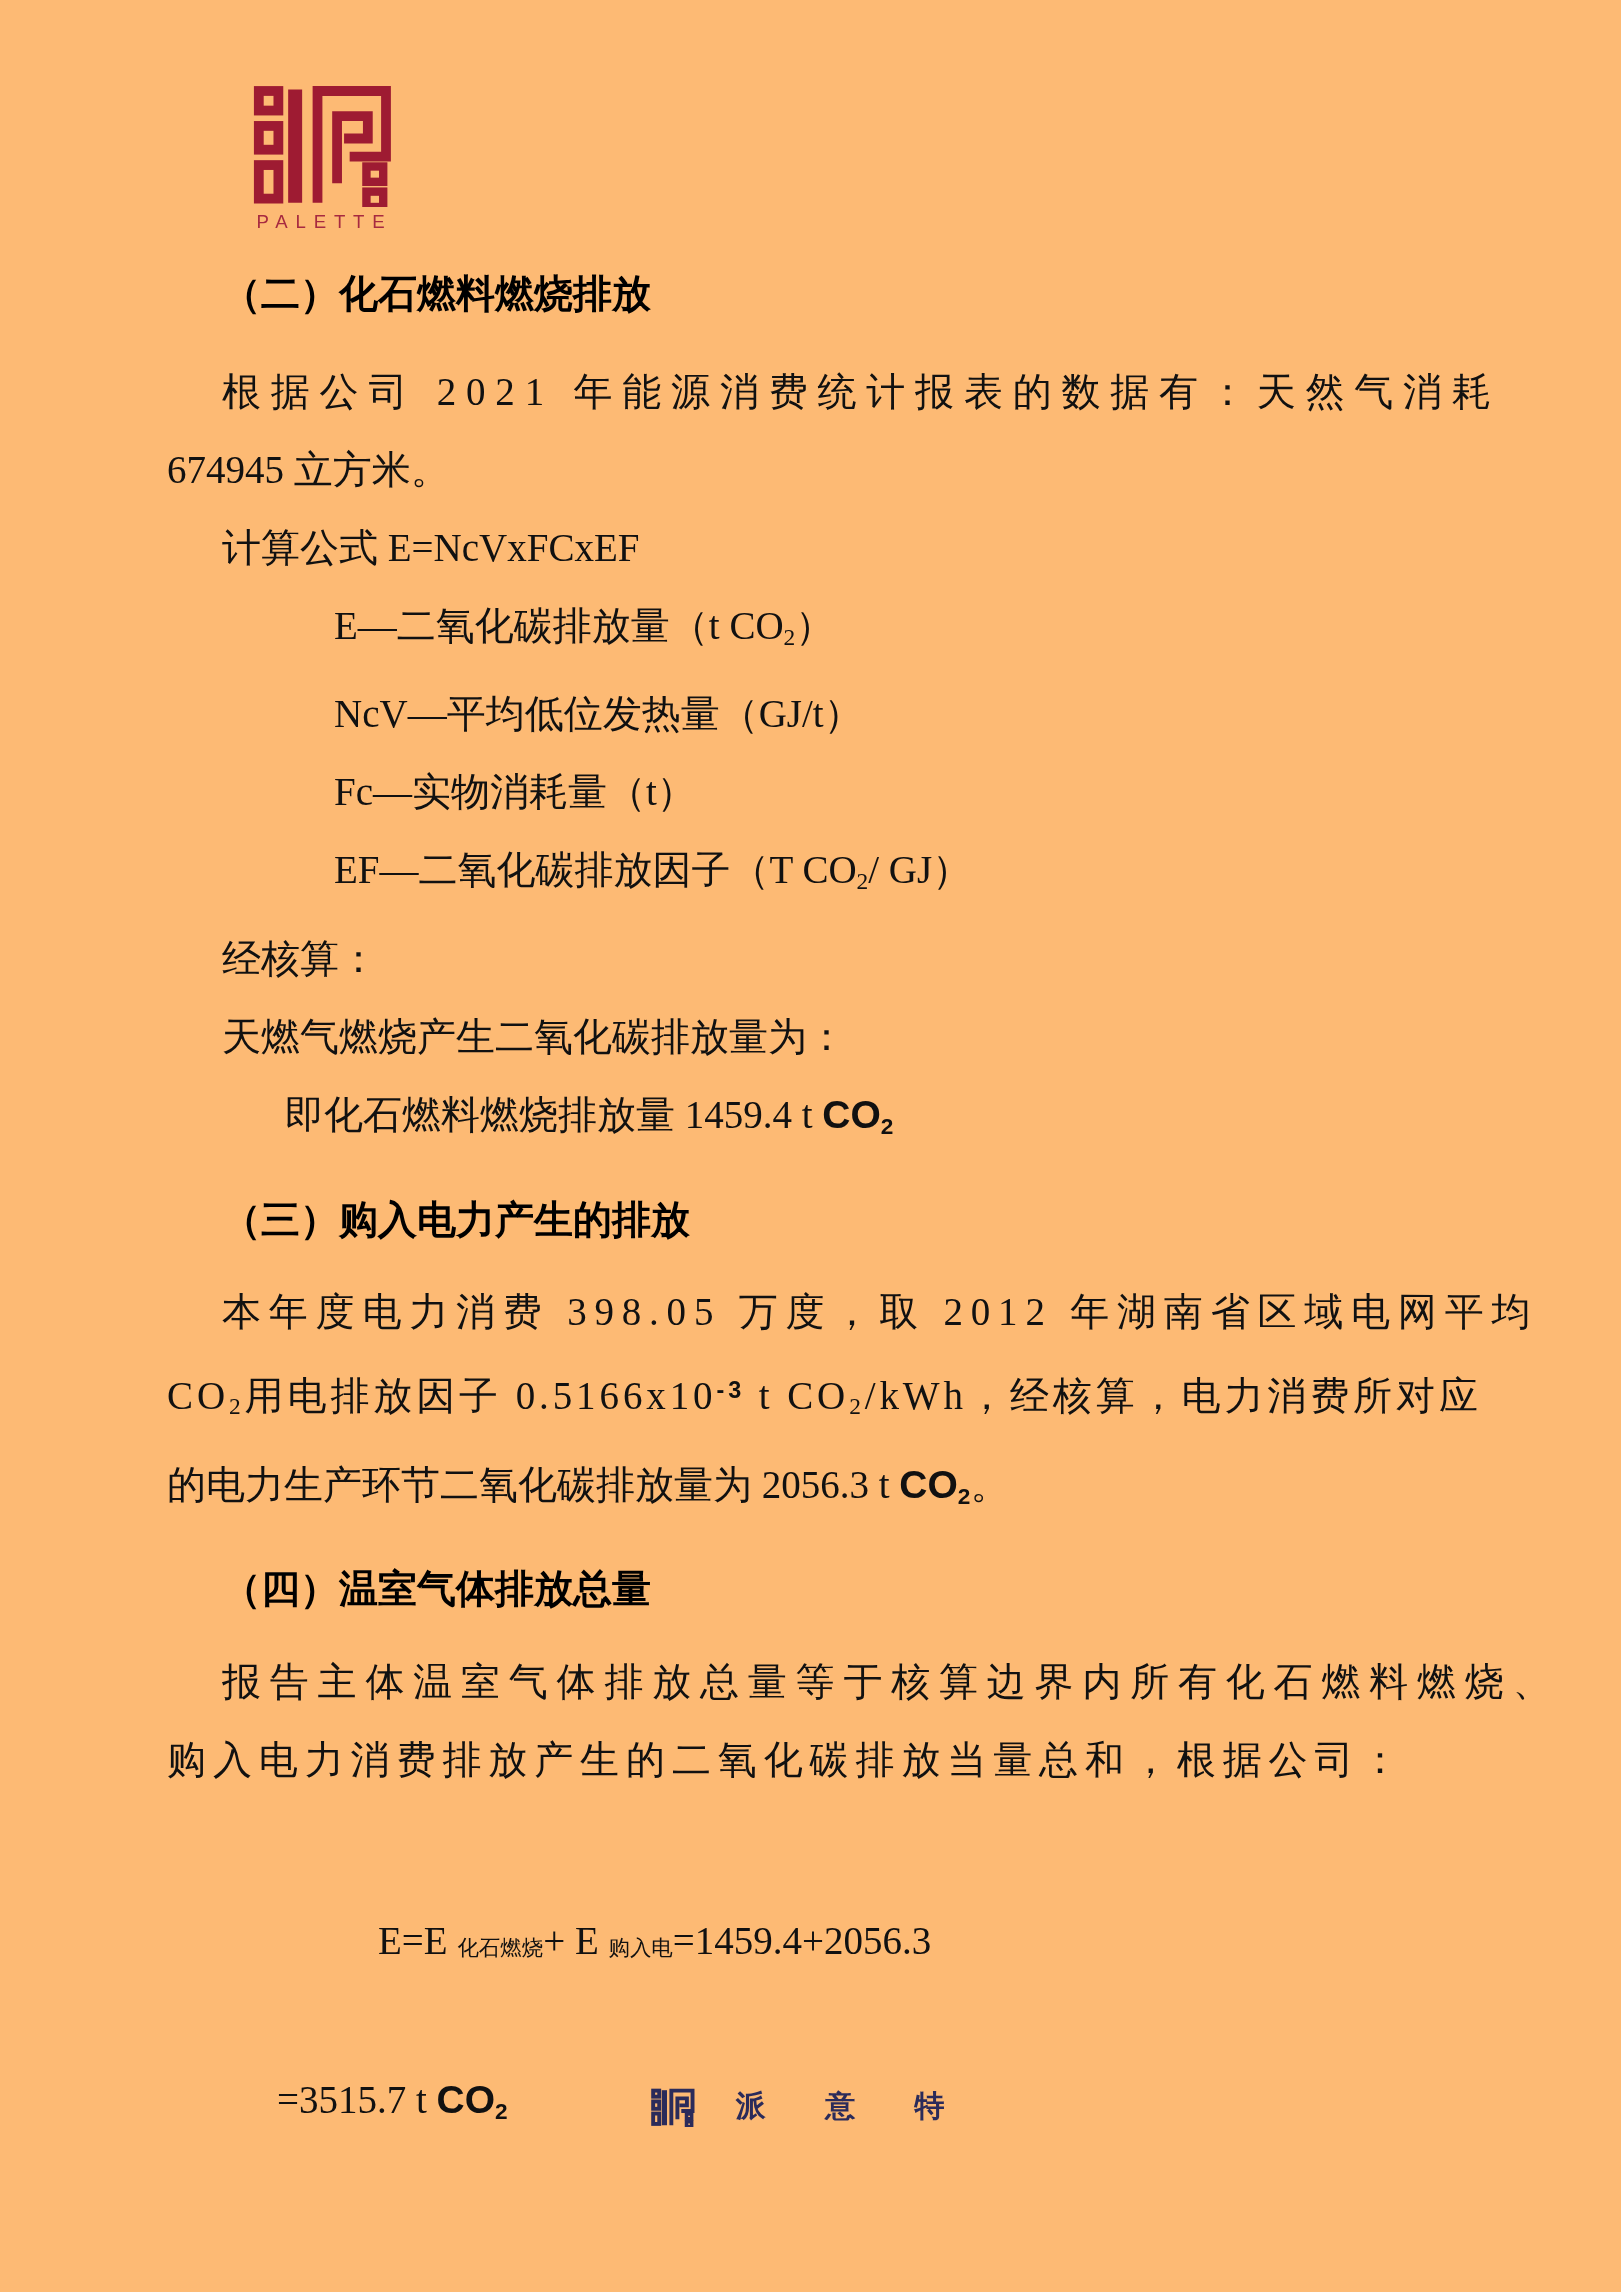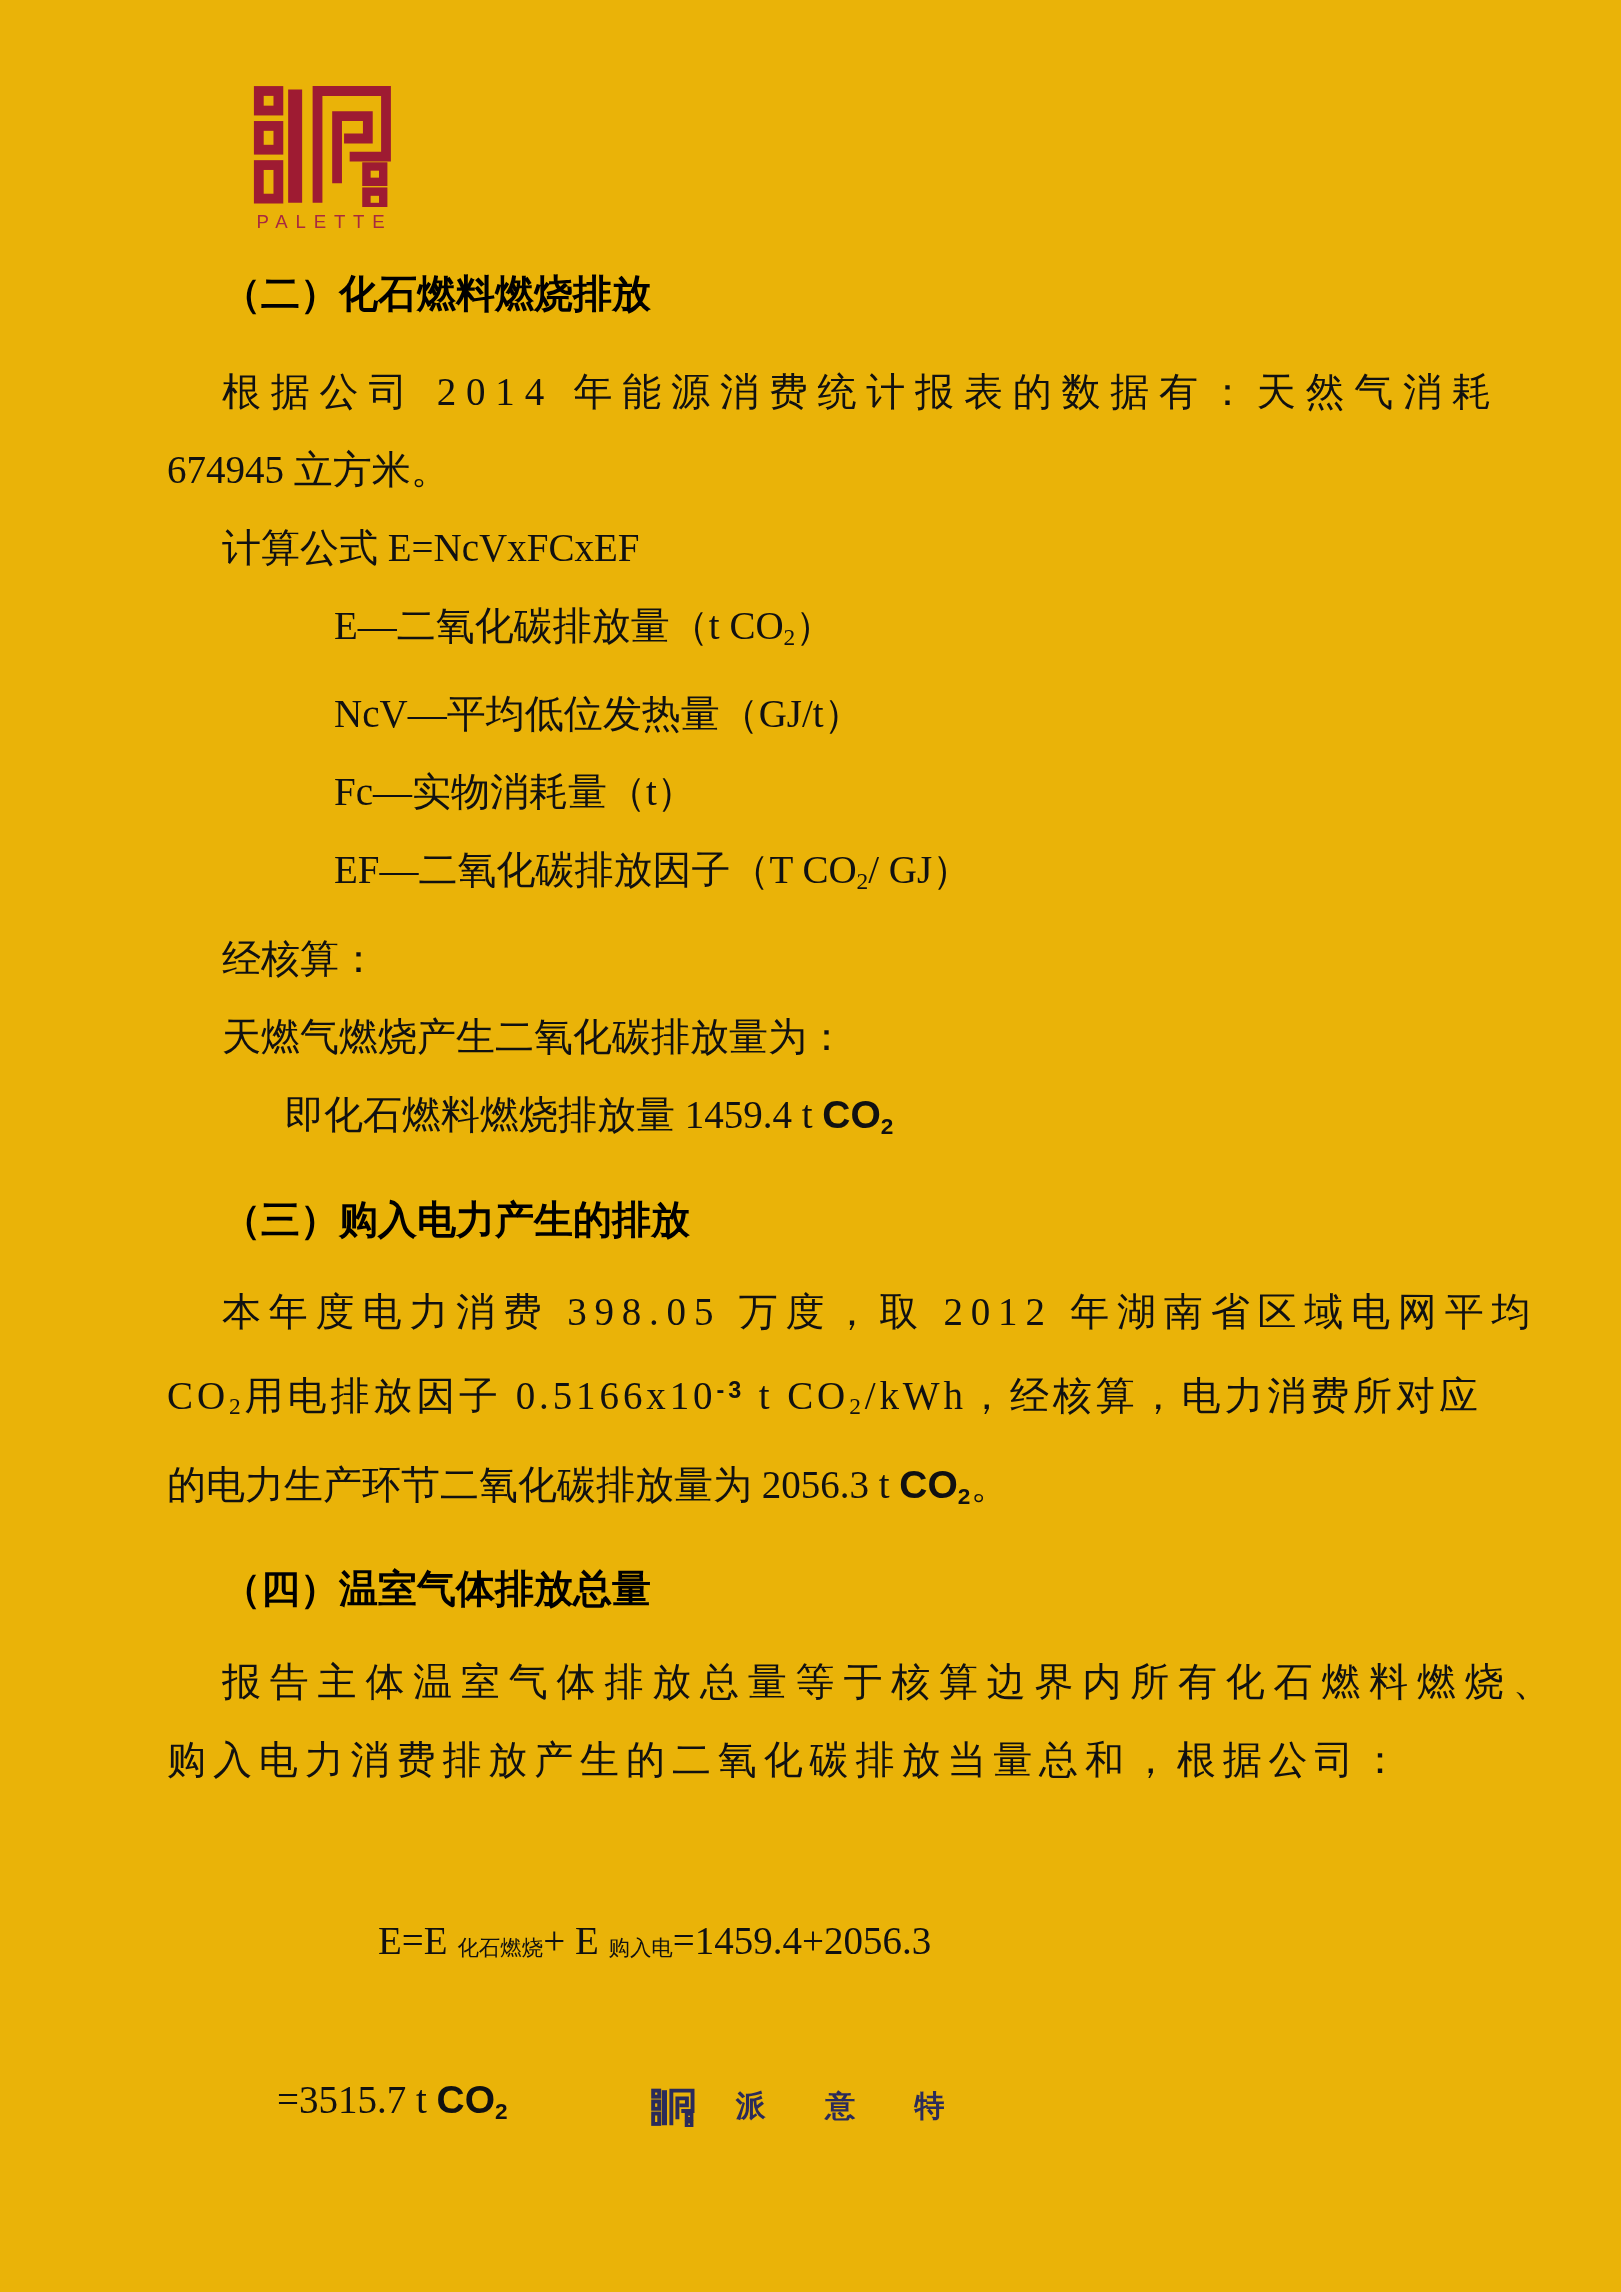--- a/index.html
+++ b/index.html
@@ -4,21 +4,21 @@
 <style>
   html,body { margin:0; padding:0; }
   body {
     width:1621px; height:2293px;
     background:#ffffff;
     font-family:"Liberation Serif","DejaVu Serif",serif;
     color:#111111;
     position:relative;
     overflow:hidden;
   }
-  .page { position:absolute; inset:0; background:#eab308; }
+  .page { position:absolute; inset:0; background:#fdba74; }
 
   
   .brand { position:absolute; left:243px; top:84px; width:163px; text-align:center; color:#9e1b32; }
   .brand svg { display:block; margin:0 auto; }
   .brand .word {
     margin-top:3.9px;
     font-family:"Liberation Sans","DejaVu Sans",sans-serif;
     font-size:18.6px; letter-spacing:7.8px; font-weight:500;
     color:#a72a40; white-space:nowrap;
   }
@@ -82,21 +82,21 @@
         <rect x="82" y="77" width="12" height="11" stroke-width="6"></rect>
       </g>
     </svg>
     <div class="word">PALETTE</div>
   </div>
 
   <div class="content">
 
     <div class="line h ind1">（二）化石燃料燃烧排放</div>
 
-    <div class="line ind1 ls10 mt20">根据公司 2014 年能源消费统计报表的数据有：天然气消耗</div>
+    <div class="line ind1 ls10 mt20">根据公司 2021 年能源消费统计报表的数据有：天然气消耗</div>
     <div class="line">674945 立方米。</div>
 
     <div class="line ind1">计算公式 E=NcVxFCxEF</div>
 
     <div class="line inddef"><span>E—二氧化碳排放量（t CO</span><span class="sub">2</span><span>）</span></div>
     <div class="line inddef">NcV—平均低位发热量（GJ/t）</div>
     <div class="line inddef">Fc—实物消耗量（t）</div>
     <div class="line inddef"><span>EF—二氧化碳排放因子（T CO</span><span class="sub">2</span><span>/ GJ）</span></div>
 
     <div class="line ind1">经核算：</div>

